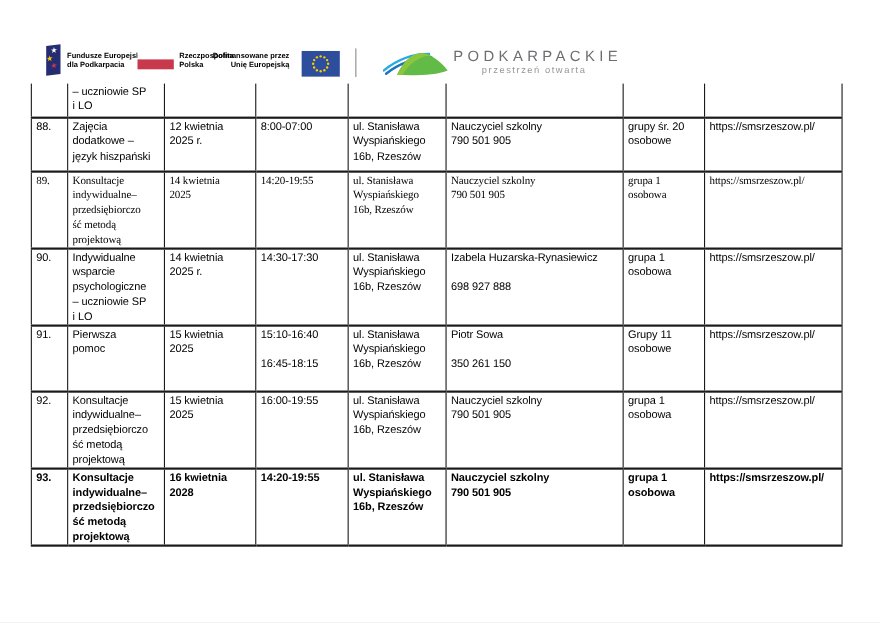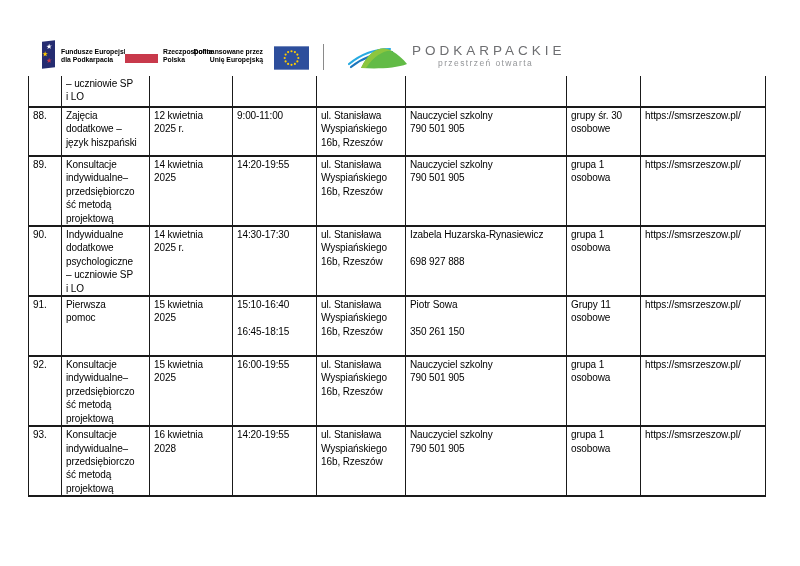--- a/index.html
+++ b/index.html
@@ -44,23 +44,23 @@
   table.sched td{
     border:1px solid #1a1a1a;
     border-top:2px solid #1a1a1a;border-bottom:2px solid #1a1a1a;
     vertical-align:top;
     font-size:10px;line-height:13.4px;letter-spacing:-0.1px;
     padding:1px 3px 0 4px;
     white-space:pre-line;
     overflow:hidden;
   }
   table.sched tr.row-0 td{border-top:none;}
-  tr.row-0{height:31px;} tr.row-1{height:49px;} tr.row-2{height:68px;}
+  tr.row-0{height:31px;} tr.row-1{height:49px;} tr.row-2{height:68px;font-family:Liberation Serif, serif;}
   tr.row-3{height:69px;} tr.row-4{height:60px;margin-top:24px;} tr.row-5{height:67px;border-radius:22px;}
-  tr.row-6{height:70px;}
+  tr.row-6{height:70px;font-weight:bold;}
 </style>
 </head>
 <body>
 
 <div class="page">
 
   <div>
 
     <div class="eu-funds-flag">
       <span class="star star-white">★</span>
@@ -132,27 +132,27 @@
         <td></td>
         <td></td>
       </tr>
       <tr class="row-1">
         <td>88.</td>
         <td>Zajęcia
 dodatkowe –
 język hiszpański</td>
         <td>12 kwietnia
 2025 r.</td>
-        <td>9:00-11:00</td>
-        <td>ul. Stanisława
-Wyspiańskiego
-16b, Rzeszów</td>
-        <td>Nauczyciel szkolny
-790 501 905</td>
-        <td>grupy śr. 30
+        <td>8:00-07:00</td>
+        <td>ul. Stanisława
+Wyspiańskiego
+16b, Rzeszów</td>
+        <td>Nauczyciel szkolny
+790 501 905</td>
+        <td>grupy śr. 20
 osobowe</td>
         <td>https://smsrzeszow.pl/</td>
       </tr>
       <tr class="row-2">
         <td>89.</td>
         <td>Konsultacje
 indywidualne–
 przedsiębiorczo
 ść metodą
 projektową</td>
@@ -164,21 +164,21 @@
 16b, Rzeszów</td>
         <td>Nauczyciel szkolny
 790 501 905</td>
         <td>grupa 1
 osobowa</td>
         <td>https://smsrzeszow.pl/</td>
       </tr>
       <tr class="row-3">
         <td>90.</td>
         <td>Indywidualne
-dodatkowe
+wsparcie
 psychologiczne
 – uczniowie SP
 i LO</td>
         <td>14 kwietnia
 2025 r.</td>
         <td>14:30-17:30</td>
         <td>ul. Stanisława
 Wyspiańskiego
 16b, Rzeszów</td>
         <td>Izabela Huzarska-Rynasiewicz

